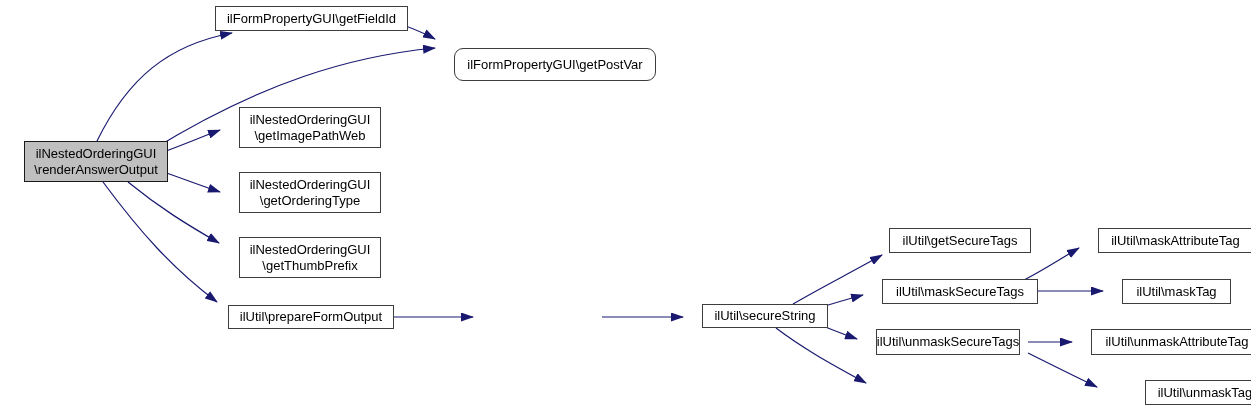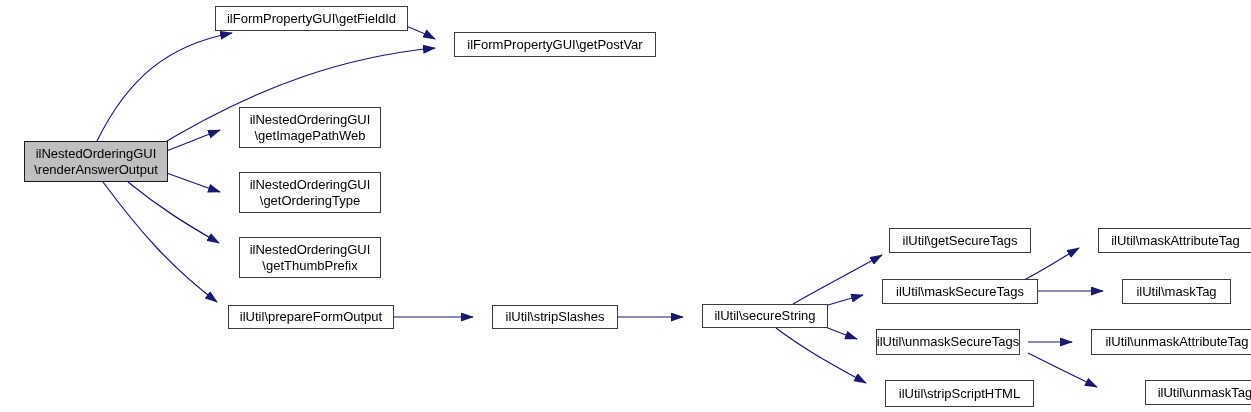--- a/index.html
+++ b/index.html
@@ -46,21 +46,21 @@
     margin-left: 16px;
   }
   .node.root {
     background: #bfbfbf;
     border-color: #1a1a1a;
     cursor: default;
   }
   
   #n-renderAnswerOutput { left: 8px;    top: 141px; width: 144px; height: 41px; }
   #n-getFieldId         { left: 199px;  top: 6px;   width: 193px; height: 25px; }
-  #n-getPostVar         { left: 438px;  top: 32px;  width: 202px; height: 25px; }
+  #n-getPostVar         { left: 438px;  top: 48px;  width: 202px; height: 33px; border-radius: 9px; }
   #n-getImagePathWeb    { left: 223px;  top: 107px; width: 142px; height: 41px; }
   #n-getOrderingType    { left: 223px;  top: 172px; width: 142px; height: 41px; }
   #n-getThumbPrefix     { left: 223px;  top: 237px; width: 142px; height: 41px; }
   #n-prepareFormOutput  { left: 212px;  top: 305px; width: 166px; height: 24px; }
   #n-stripSlashes       { left: 476px;  top: 305px; width: 126px; height: 24px; }
   #n-secureString       { left: 686px;  top: 304px; width: 126px; height: 24px; text-align: right; }
   #n-getSecureTags      { left: 873px;  top: 228px; width: 142px; height: 25px; }
   #n-maskSecureTags     { left: 866px;  top: 279px; width: 156px; height: 25px; }
   #n-unmaskSecureTags   { left: 860px;  top: 329px; width: 144px; height: 26px; }
   #n-stripScriptHTML    { left: 869px;  top: 380px; width: 149px; height: 27px; }
@@ -110,31 +110,29 @@
 \getImagePathWeb</div>
 
   <div class="node" id="n-getOrderingType">ilNestedOrderingGUI
 \getOrderingType</div>
 
   <div class="node" id="n-getThumbPrefix">ilNestedOrderingGUI
 \getThumbPrefix</div>
 
   <div class="node" id="n-prepareFormOutput">ilUtil\prepareFormOutput</div>
 
-  <div class="node" id="n-stripSlashes">ilUtil\stripSlashes</div>
 
   <div class="node" id="n-secureString">ilUtil\secureString</div>
 
   <div class="node" id="n-getSecureTags">ilUtil\getSecureTags</div>
 
   <div class="node" id="n-maskSecureTags">ilUtil\maskSecureTags</div>
 
   <div class="node" id="n-unmaskSecureTags">ilUtil\unmaskSecureTags</div>
 
-  <div class="node" id="n-stripScriptHTML">ilUtil\stripScriptHTML</div>
 
   <div class="node" id="n-maskTag">ilUtil\maskTag</div>
 
   <div class="node" id="n-maskAttributeTag">ilUtil\maskAttributeTag</div>
 
   <div class="node" id="n-unmaskAttributeTag">ilUtil\unmaskAttributeTag</div>
 
   <div class="node" id="n-unmaskTag">ilUtil\unmaskTag</div>
 
 </div>

